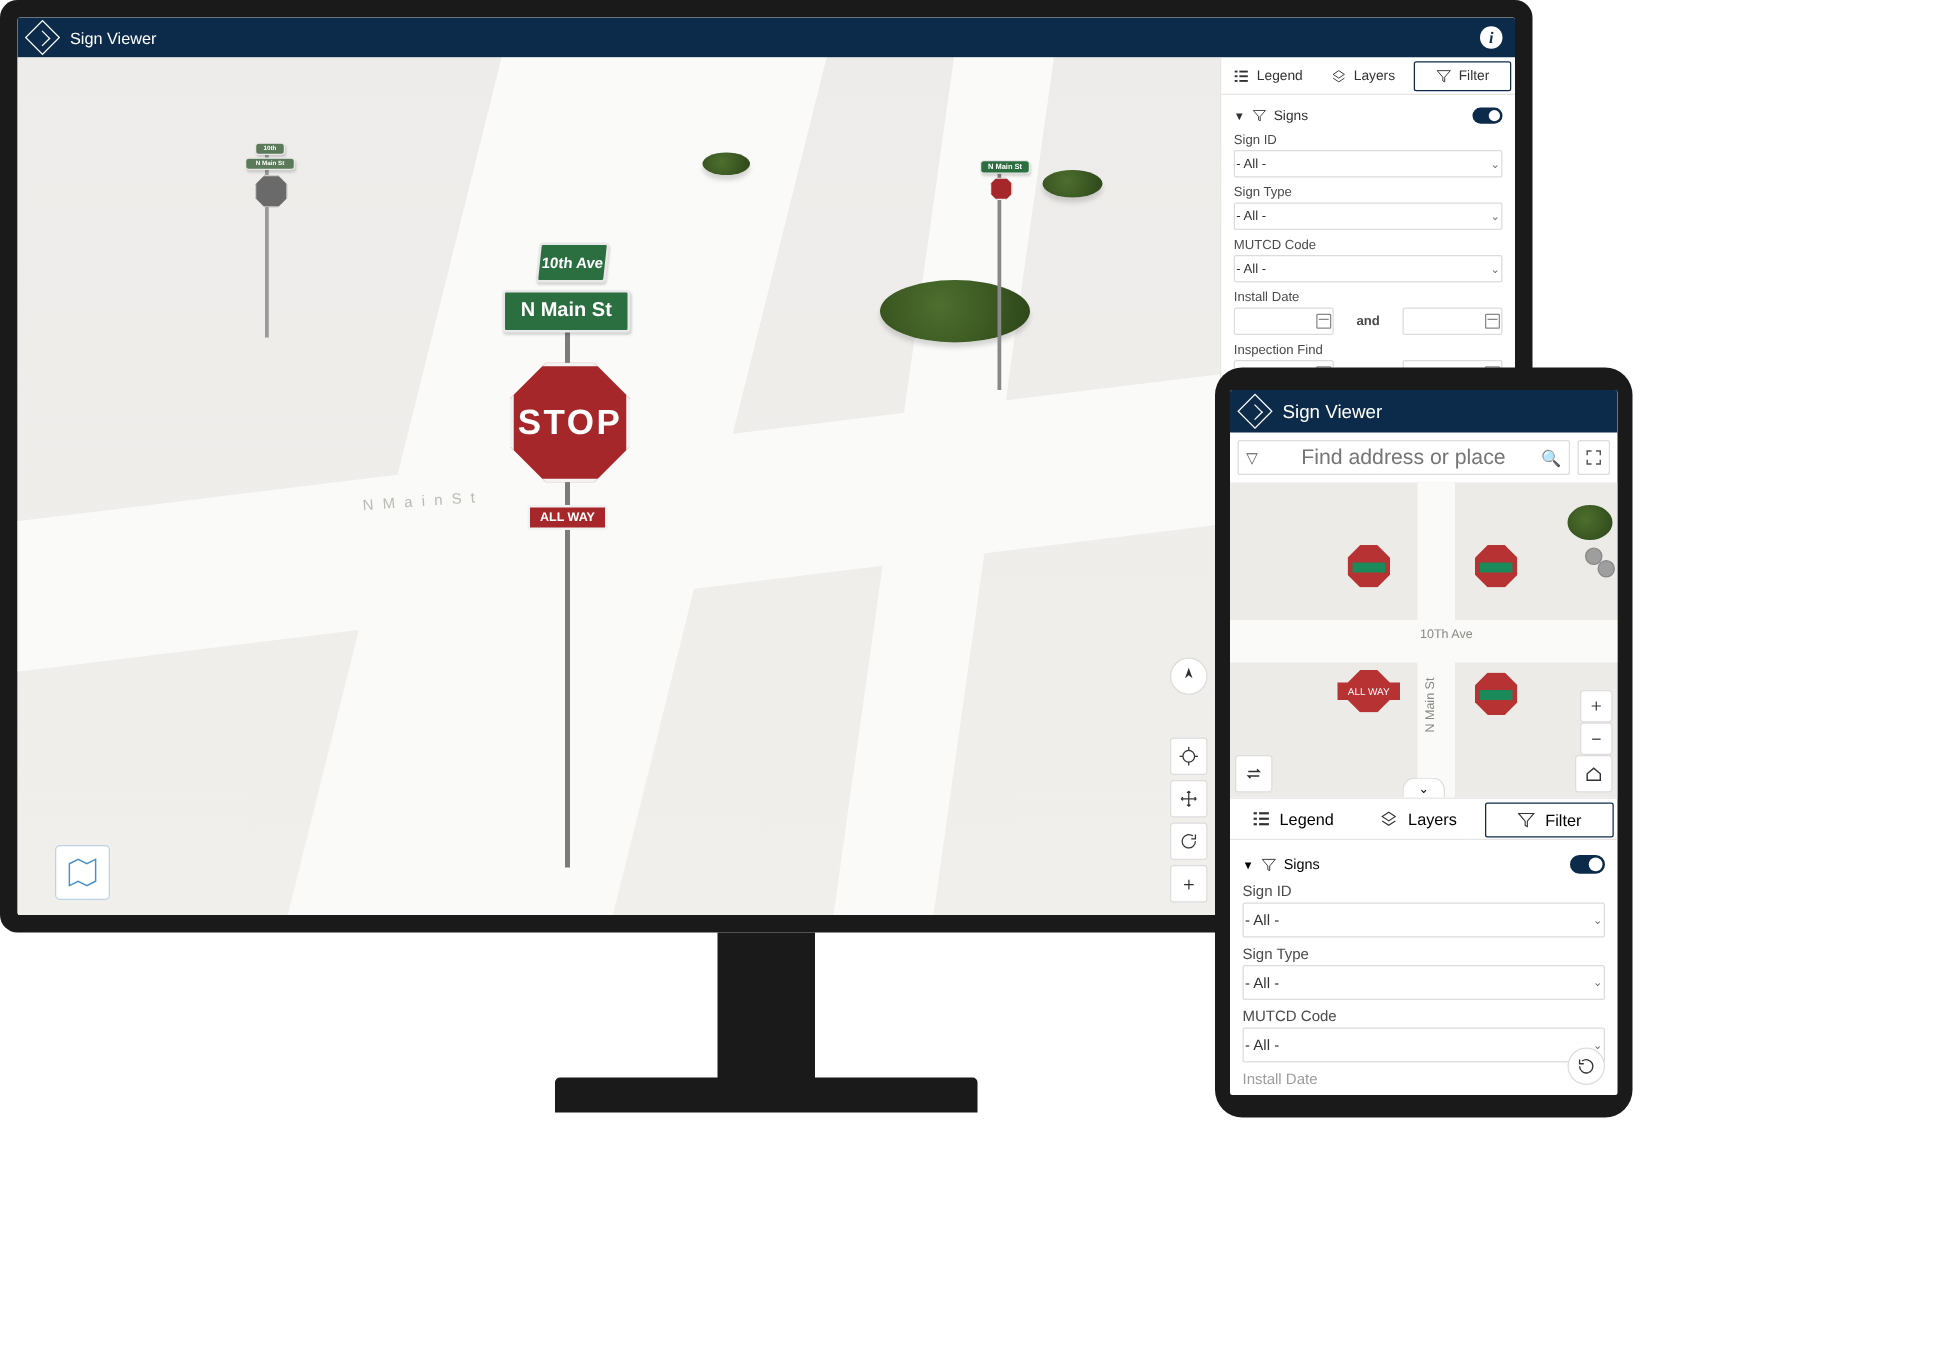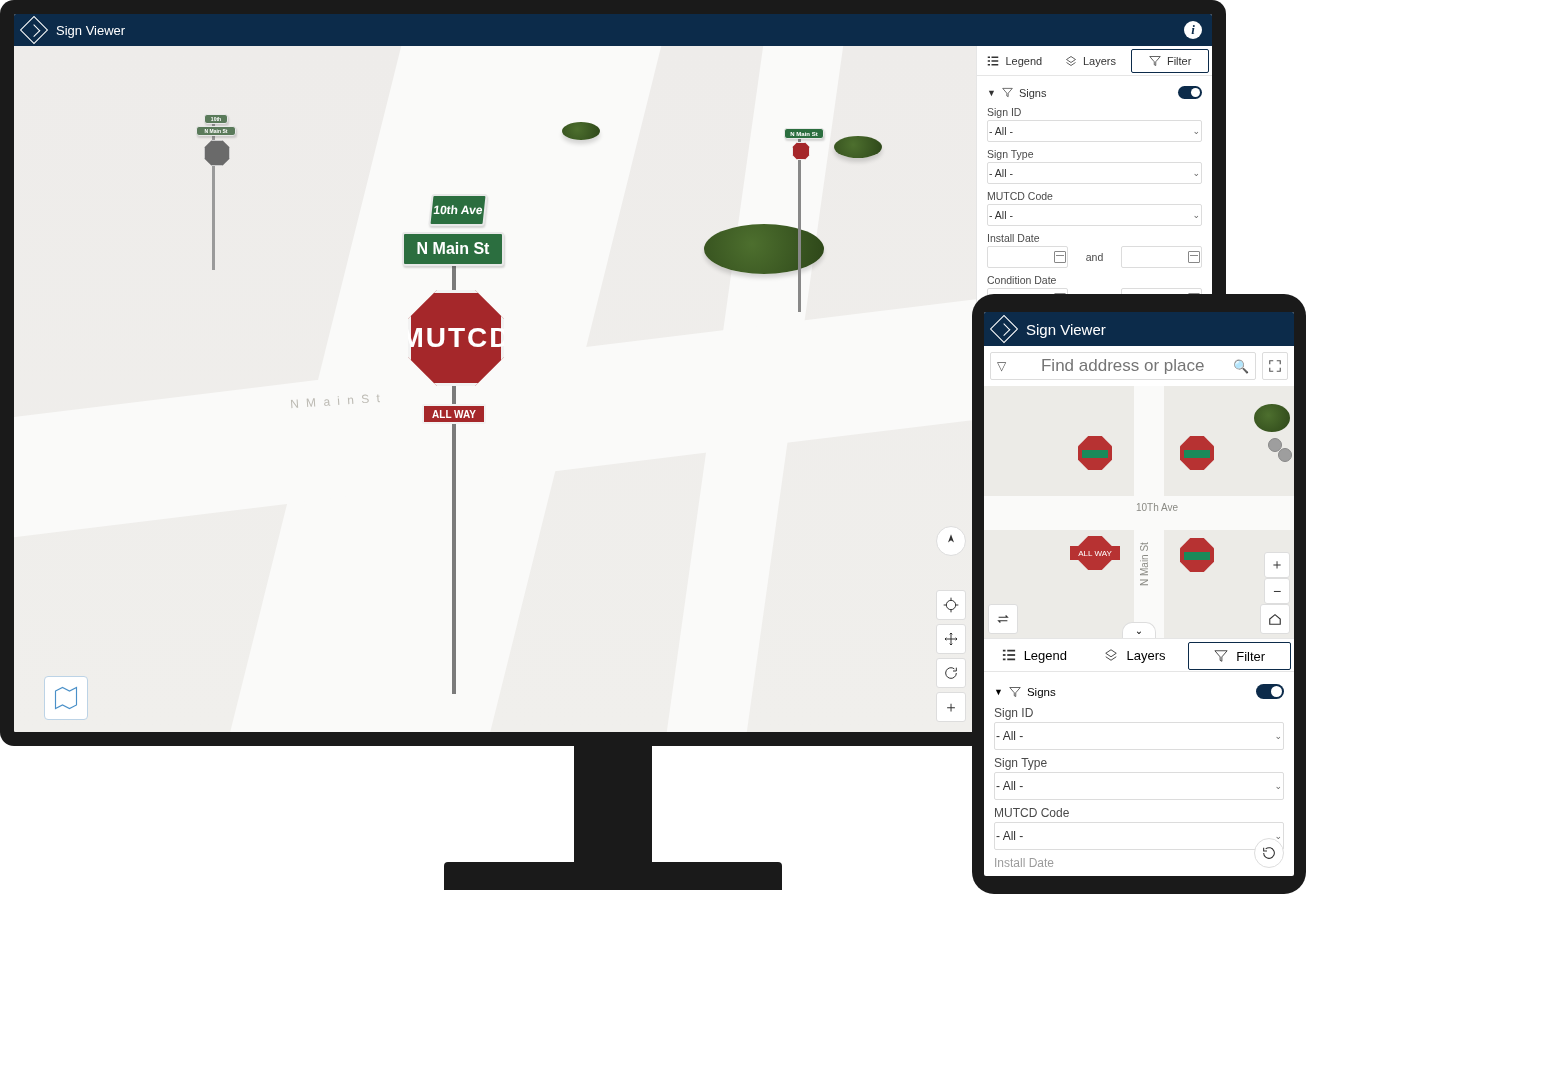--- a/index.html
+++ b/index.html
@@ -93,21 +93,21 @@
   .sh-caret { font-size: 9px; }
   .toggle { margin-left: auto; width: 24px; height: 13px; border-radius: 7px; background: #0c2b4a; position: relative; }
   .toggle::after { content: ""; position: absolute; right: 2px; top: 2px; width: 9px; height: 9px; background: #fff; border-radius: 50%; }
   .fld { margin: 3px 0 6px; }
   .fld-label { font-size: 10.5px; color: #4a4a4a; margin-bottom: 2px; display: block; }
   .select, .datebox {
     width: 100%; height: 22px; border: 1px solid #dcdcdc; border-radius: 2px; background: #fff;
     display: flex; align-items: center; padding: 0 1px; font-size: 10.5px; color: #323232; position: relative;
   }
   .select .chev { margin-left: auto; font-size: 9px; color: #666; }
-  .date-row { display: flex; align-items: center; gap: 18px; }
+  .date-row { display: flex; align-items: center; gap: 18px; font-weight: bold; }
   .date-row .datebox { width: 94px; }
   .date-row .and { font-size: 10.5px; color: #4a4a4a; }
   .cal-ic { margin-left: auto; width: 12px; height: 12px; border: 1px solid #888; border-radius: 1px; position: relative; }
   .cal-ic::before { content:""; position:absolute; left:1px; right:1px; top:3px; height:1px; background:#888; }
 
   
   .ground { position: absolute; inset: 0; background: linear-gradient(180deg, #eeecea 0%, #f0efec 100%); }
   .road1 { position: absolute; left: -50px; top: 310px; width: 1100px; height: 120px; background: #fafaf9; transform: skewY(-3deg) rotate(-4deg); }
   .road2 { position: absolute; left: 300px; top: 0; width: 260px; height: 700px; background: #fafaf9; transform: skewX(-14deg); }
   .road3 { position: absolute; left: 700px; top: 0; width: 80px; height: 700px; background: #fafaf9; transform: skewX(-8deg); }
@@ -237,21 +237,21 @@
         <div class="bg-stop b1"></div>
 
         <div class="pole bg2"></div>
         <div class="street-sign bg-nmain">N Main St</div>
         <div class="bg-stop b2"></div>
 
         <div class="pole main"></div>
         <div class="street-sign tenth">10th Ave</div>
         <div class="street-sign nmain">N Main St</div>
         <div class="stop-sign">
-          <div class="stop-oct">MUTCD</div>
+          <div class="stop-oct">STOP</div>
         </div>
         <div class="allway">ALL WAY</div>
 
         <div class="map-widget">
           <svg viewBox="0 0 24 24">
               <path d="M3 6 L9 3 L15 6 L21 3 V18 L15 21 L9 18 L3 21 Z"></path>
             </svg>
         </div>
 
         <div class="compass">
@@ -356,21 +356,21 @@
                   <span class="cal-ic"></span>
                 </div>
               <span class="and">and</span>
               <div class="datebox">
                   <span class="cal-ic"></span>
                 </div>
             </div>
           </div>
 
           <div class="fld">
-            <span class="fld-label">Condition Date</span>
+            <span class="fld-label">Inspection Find</span>
             <div class="date-row">
               <div class="datebox">
                   <span class="cal-ic"></span>
                 </div>
               <span class="and">and</span>
               <div class="datebox">
                   <span class="cal-ic"></span>
                 </div>
             </div>
           </div>

